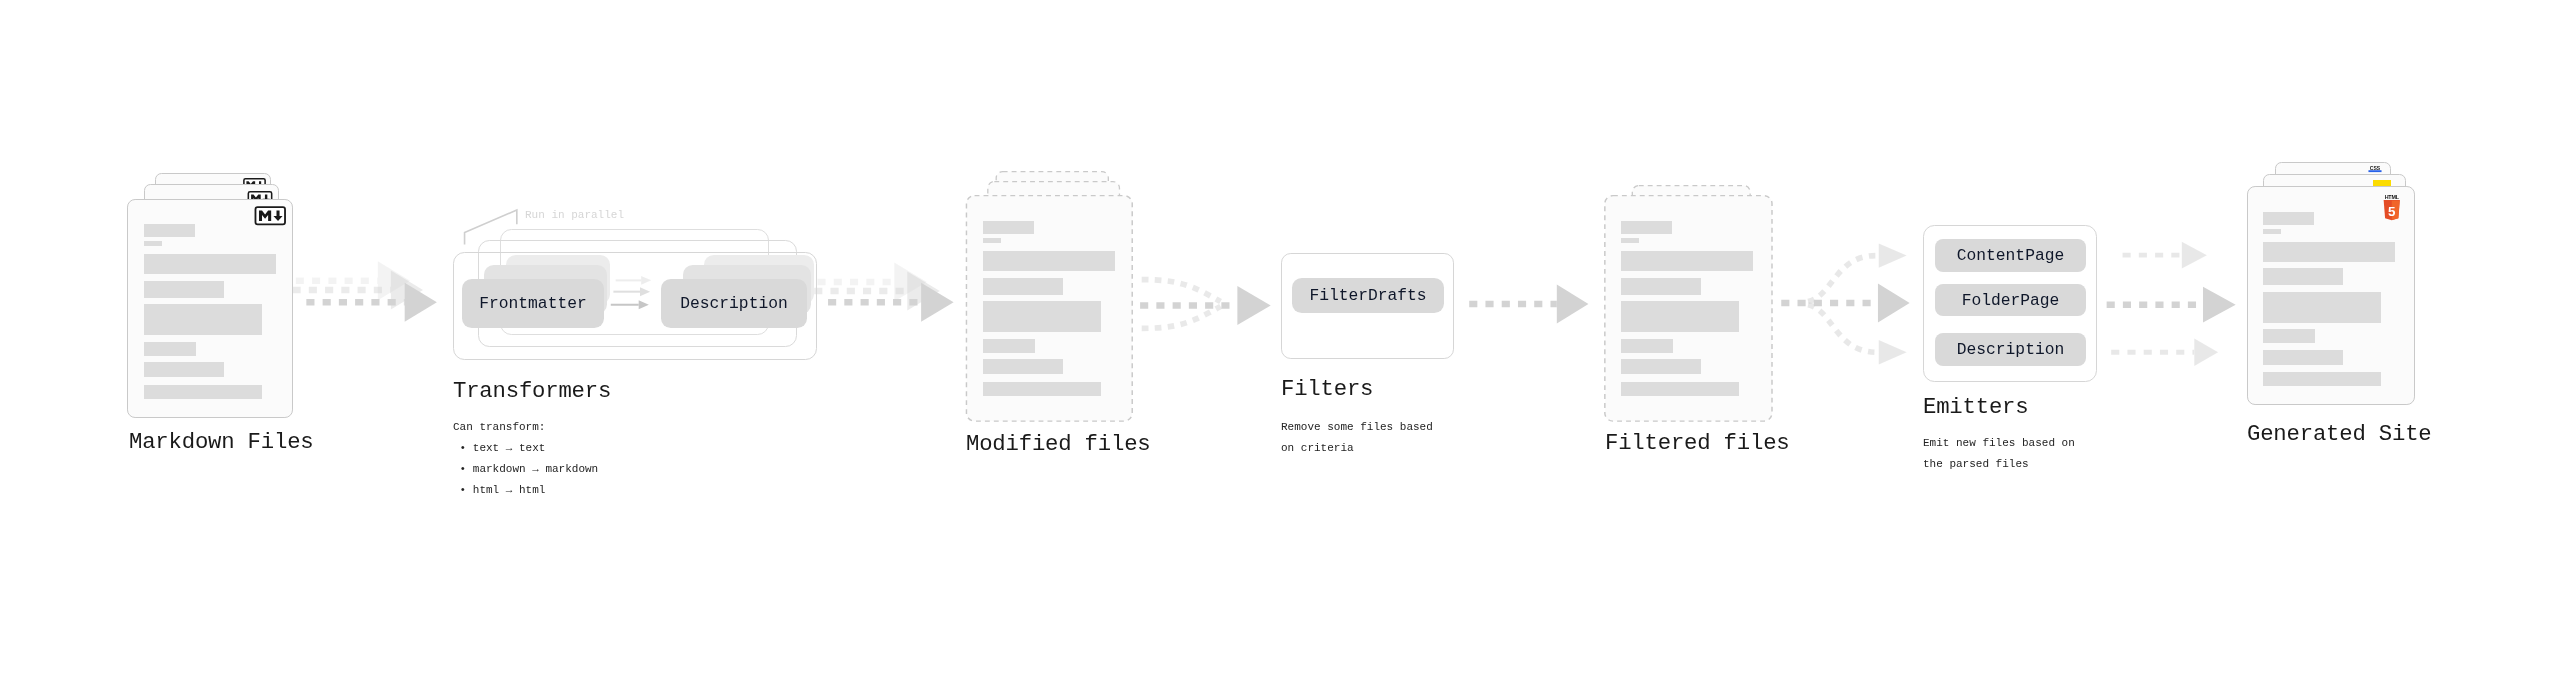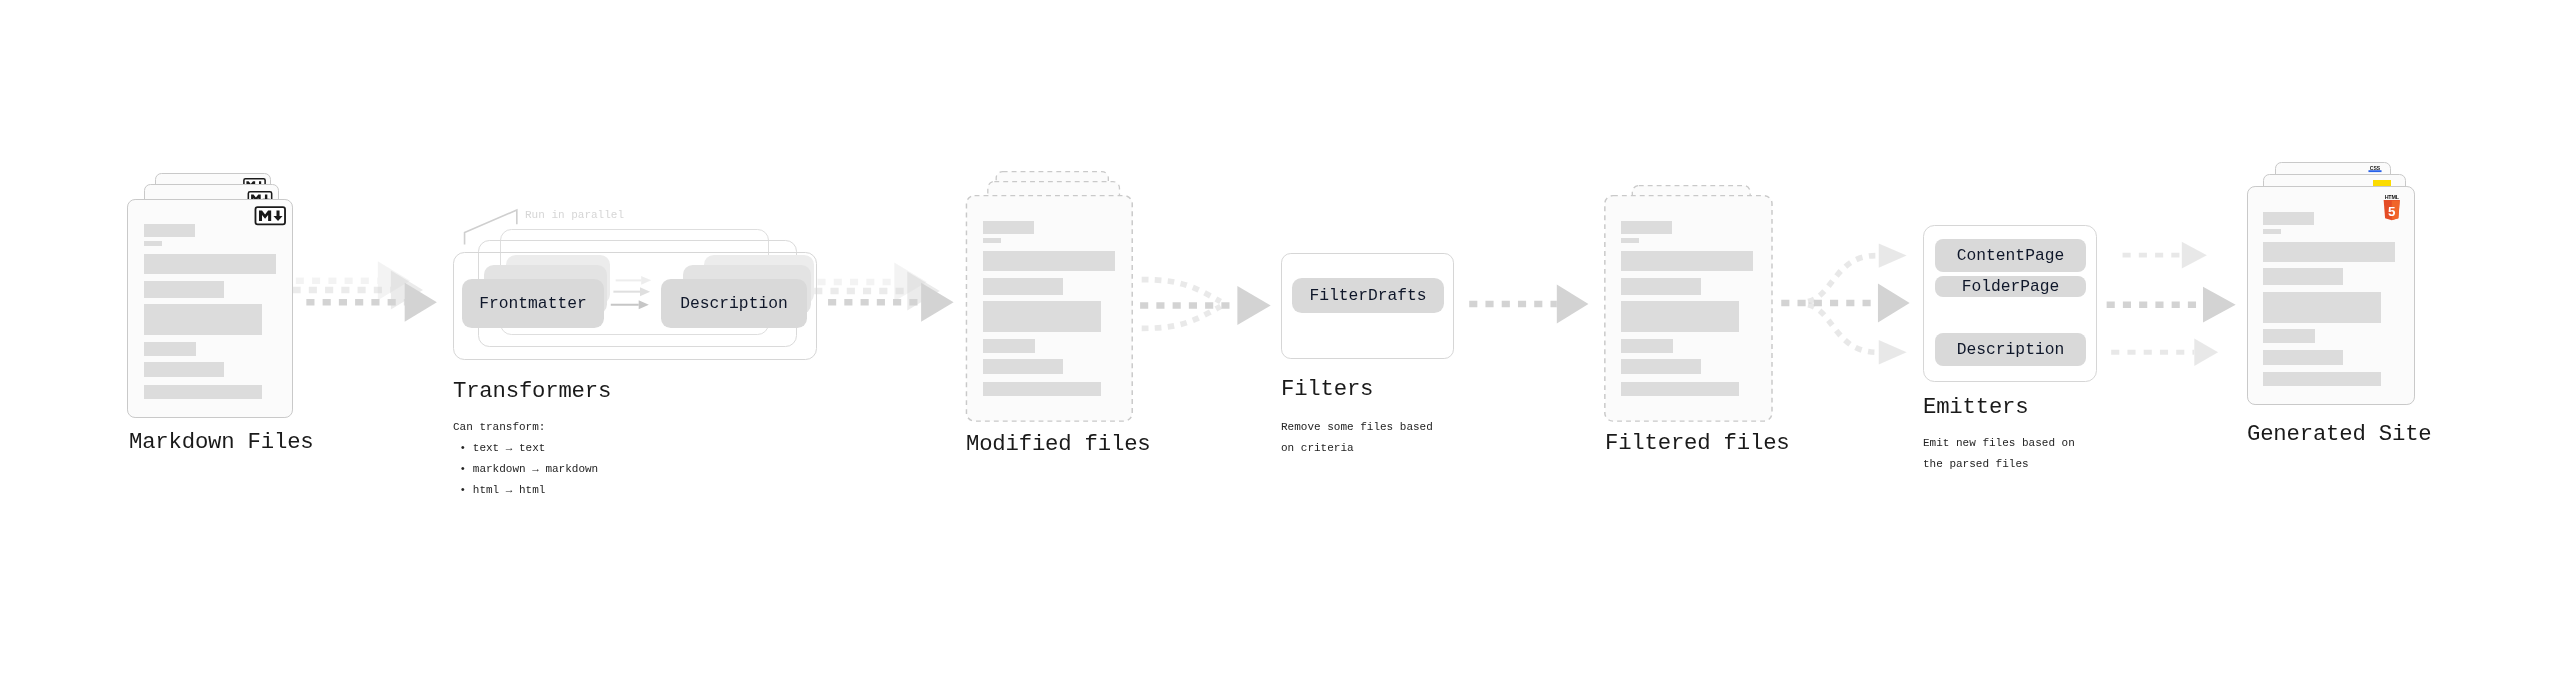--- a/index.html
+++ b/index.html
@@ -162,21 +162,21 @@
 <div class="bar" style="left:1621px;top:238px;width:18px;height:4.9px"></div>
 <div class="bar" style="left:1621px;top:251px;width:132px;height:19.5px"></div>
 <div class="bar" style="left:1621px;top:278px;width:80px;height:17px"></div>
 <div class="bar" style="left:1621px;top:301px;width:118px;height:31px"></div>
 <div class="bar" style="left:1621px;top:339px;width:52px;height:14px"></div>
 <div class="bar" style="left:1621px;top:359px;width:80px;height:15.4px"></div>
 <div class="bar" style="left:1621px;top:382px;width:118px;height:14px"></div>
 <div class="h" style="left:1605px;top:430px">Filtered files</div>
 <div class="bx" style="left:1923px;top:225px;width:174px;height:157px"></div>
 <div class="btn" style="left:1935px;top:239px;width:151px;height:33px;border-radius:8.1px">ContentPage</div>
-<div class="btn" style="left:1935px;top:276px;width:151px;height:21px;border-radius:8.1px">FolderPage</div>
+<div class="btn" style="left:1935px;top:284px;width:151px;height:32px;border-radius:8.1px">FolderPage</div>
 <div class="btn" style="left:1935px;top:333px;width:151px;height:33px;border-radius:8.1px">Description</div>
 <div class="h" style="left:1923px;top:394px">Emitters</div>
 <div class="t" style="left:1923px;top:433px">Emit new files based on
 the parsed files</div>
 <div class="card" style="left:2275px;top:162px;width:116px;height:49px;border-radius:6.5px"></div>
 <svg class="abs" style="left:2366px;top:164px" width="18" height="9" viewBox="0 0 22 11">
       <text x="11" y="7" text-anchor="middle" font-family="Liberation Sans,sans-serif" font-size="6.2" font-weight="bold" fill="#111">CSS</text>
       <rect x="3" y="7.6" width="16" height="2.3" fill="#2862e9"></rect>
     </svg>
 <div class="card" style="left:2263px;top:174px;width:143px;height:49px;border-radius:6.5px"></div>

